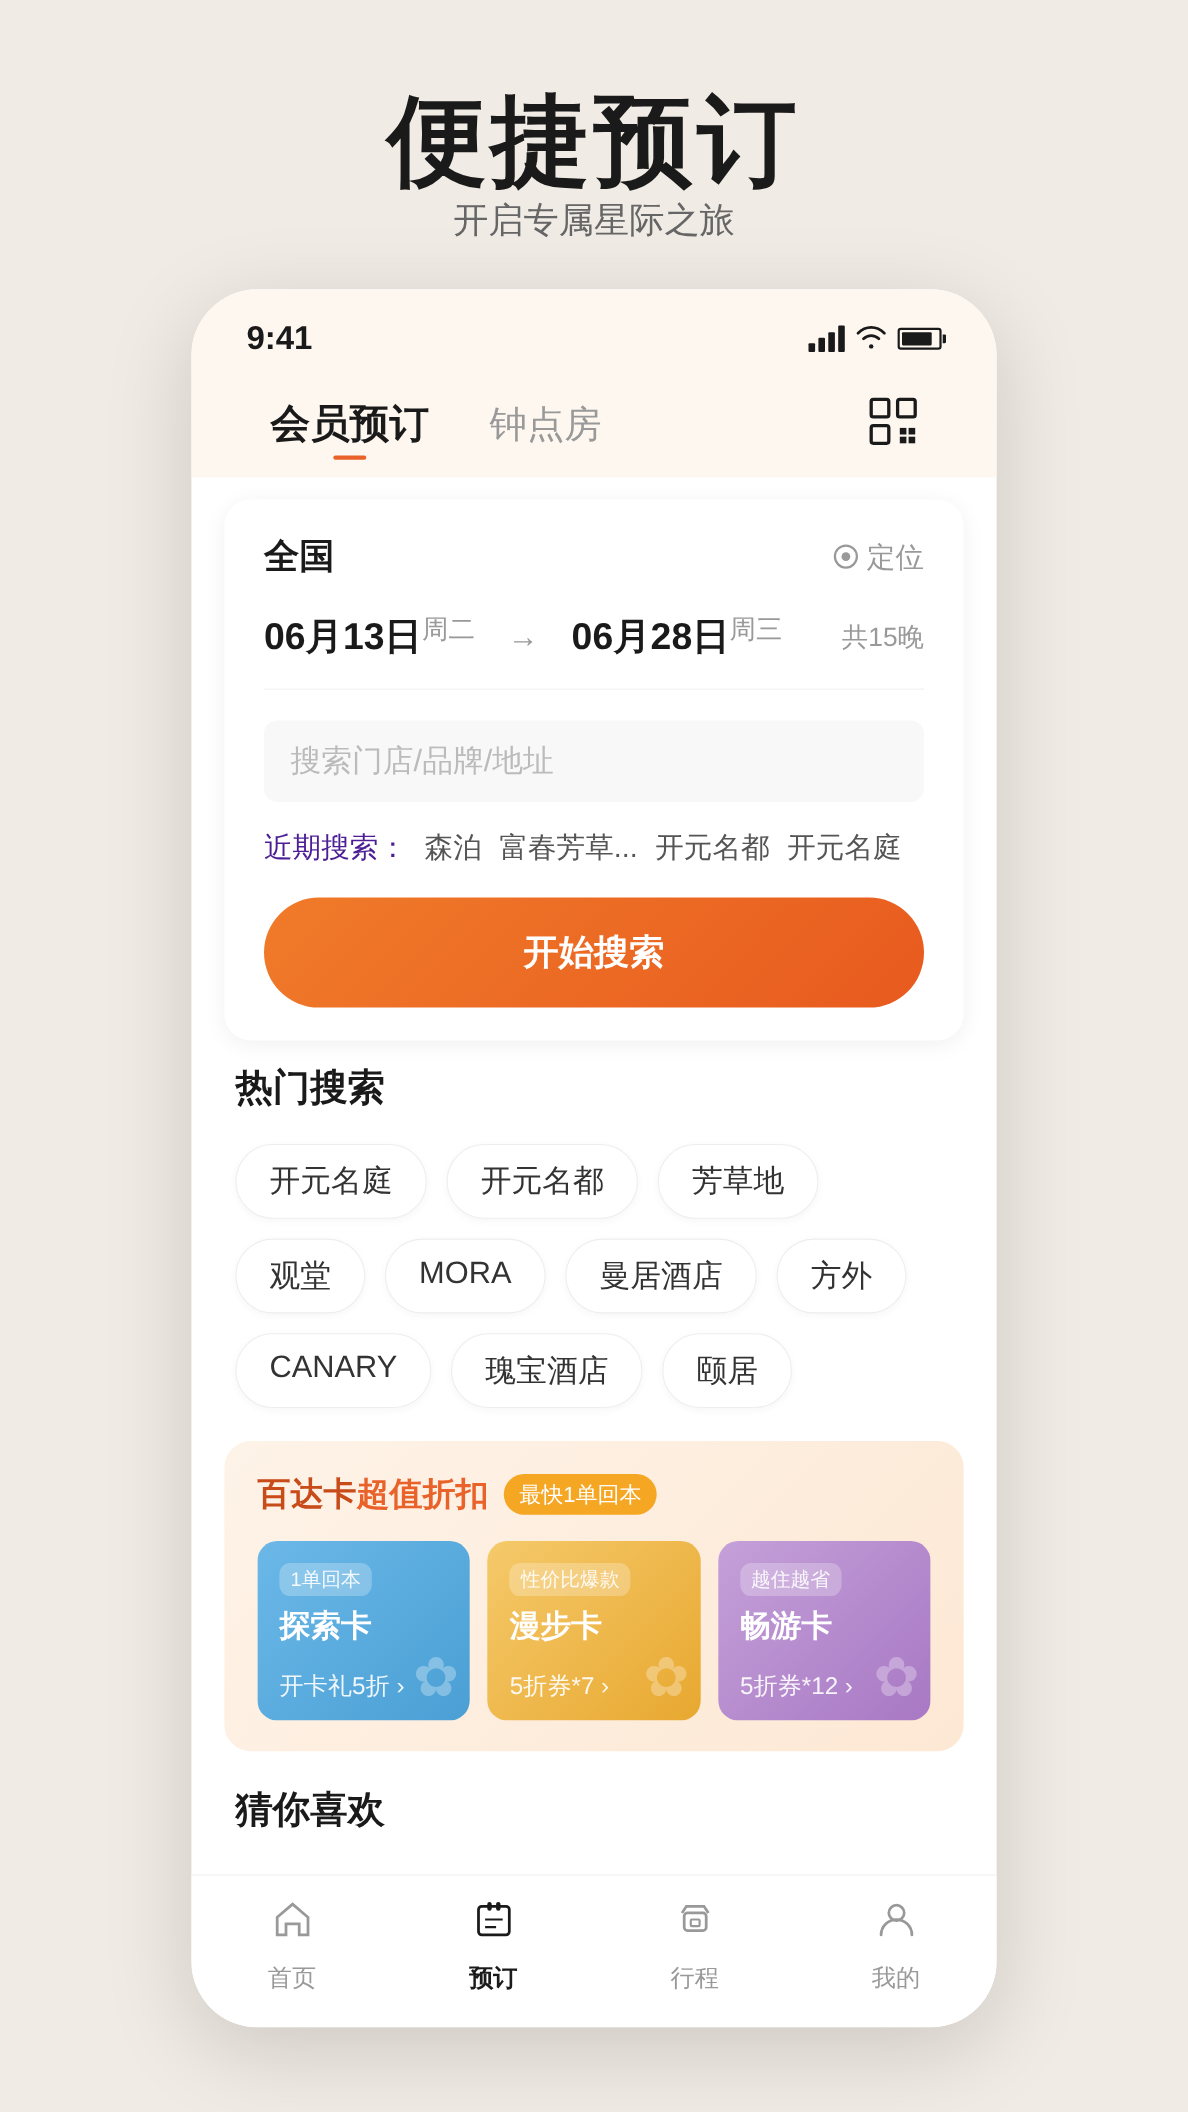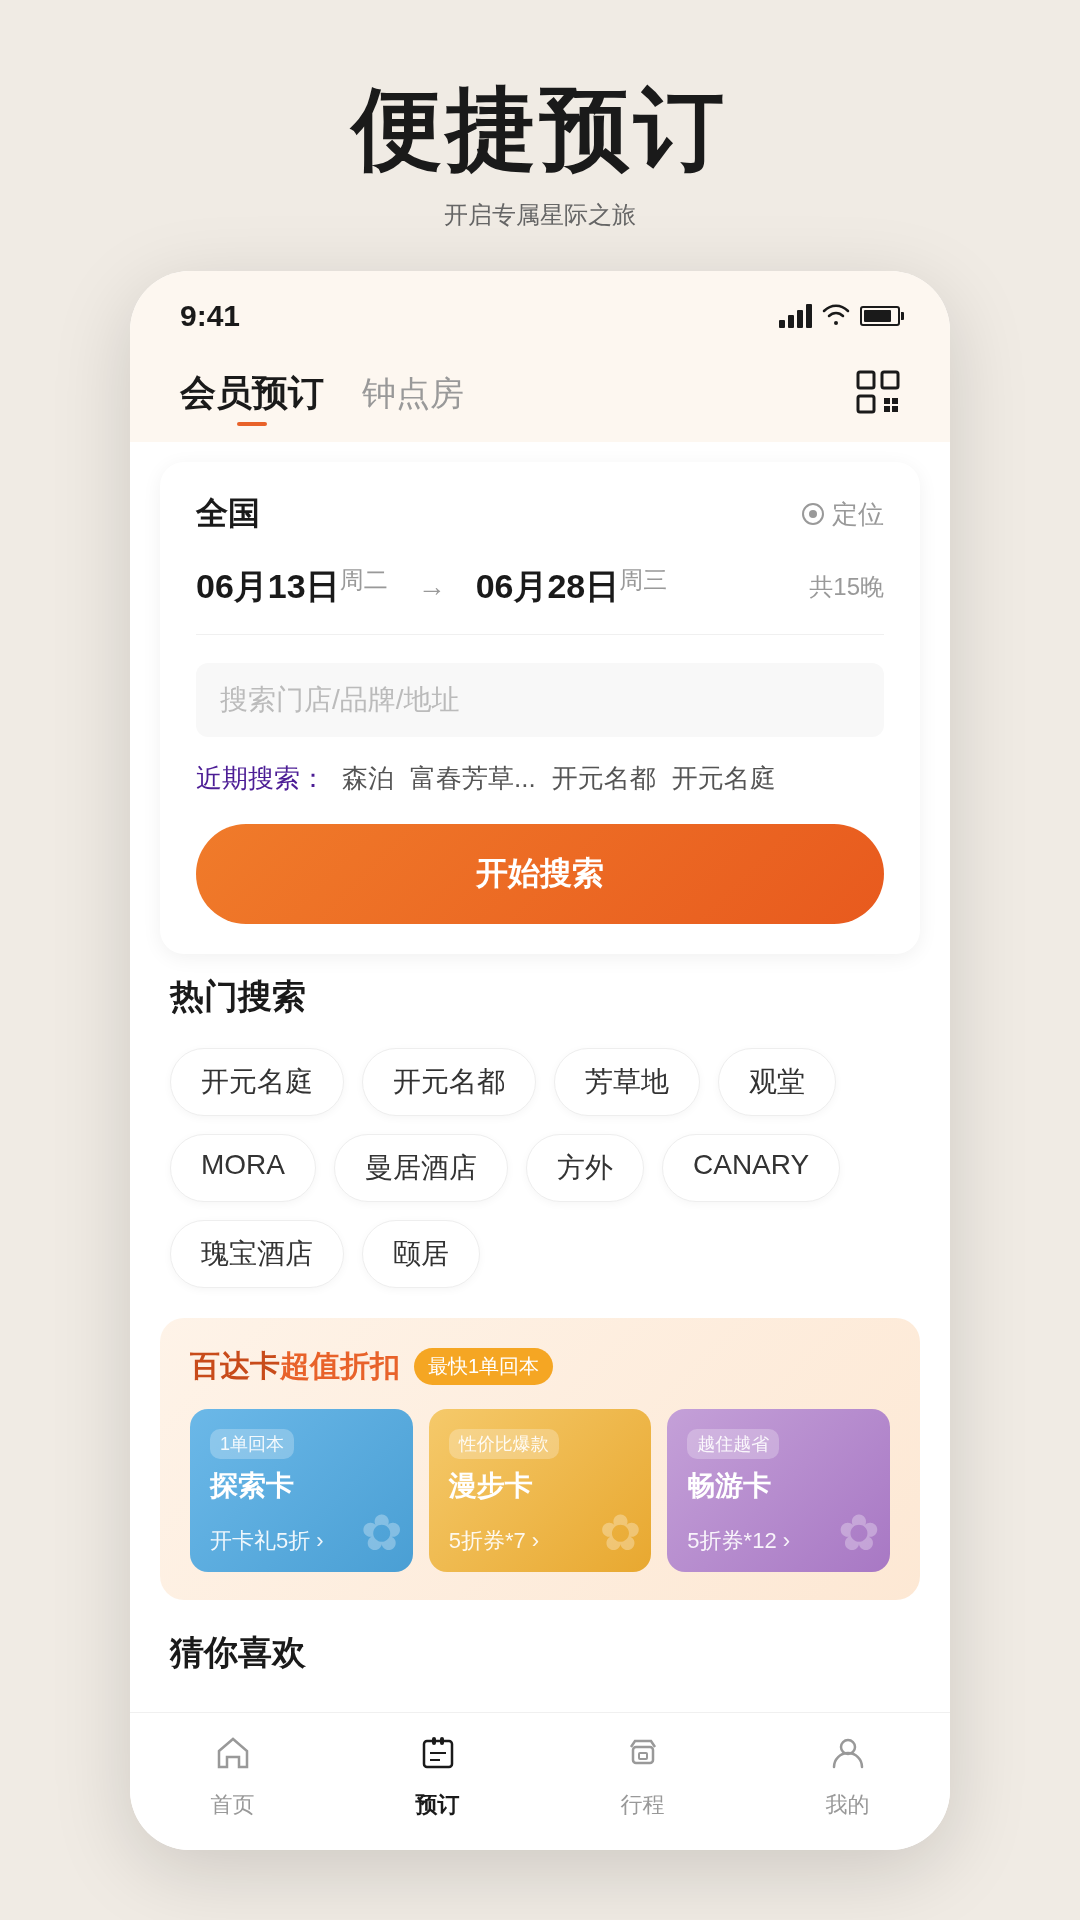--- a/index.html
+++ b/index.html
@@ -22,27 +22,26 @@
 
     .page-title {
       font-size: 90px;
       font-weight: 900;
       color: #1a1a1a;
       letter-spacing: 4px;
       line-height: 1.1;
     }
 
     .page-subtitle {
-      font-size: 24px;
+      font-size: 32px;
       color: #666;
-      margin-top: 20px;
     }
 
     .phone-mockup {
-      width: 820px;
+      width: 732px;
       background: #fff;
       border-radius: 60px;
       overflow: hidden;
       box-shadow: 0 20px 80px rgba(0,0,0,0.15);
       margin-bottom: 40px;
     }
 
     
     .status-bar {
       background: #fdf7f0;
@@ -111,22 +110,22 @@
       height: 100%;
       width: 85%;
       border-radius: 1px;
     }
 
     
     .nav-tabs {
       background: #fdf7f0;
       display: flex;
       align-items: center;
-      padding: 20px 50px 24px;
-      gap: 38px;
+      padding: 20px 72px 24px;
+      gap: 55px;
     }
 
     .nav-tab {
       font-size: 34px;
       color: #999;
       cursor: pointer;
       position: relative;
     }
 
     .nav-tab.active {

